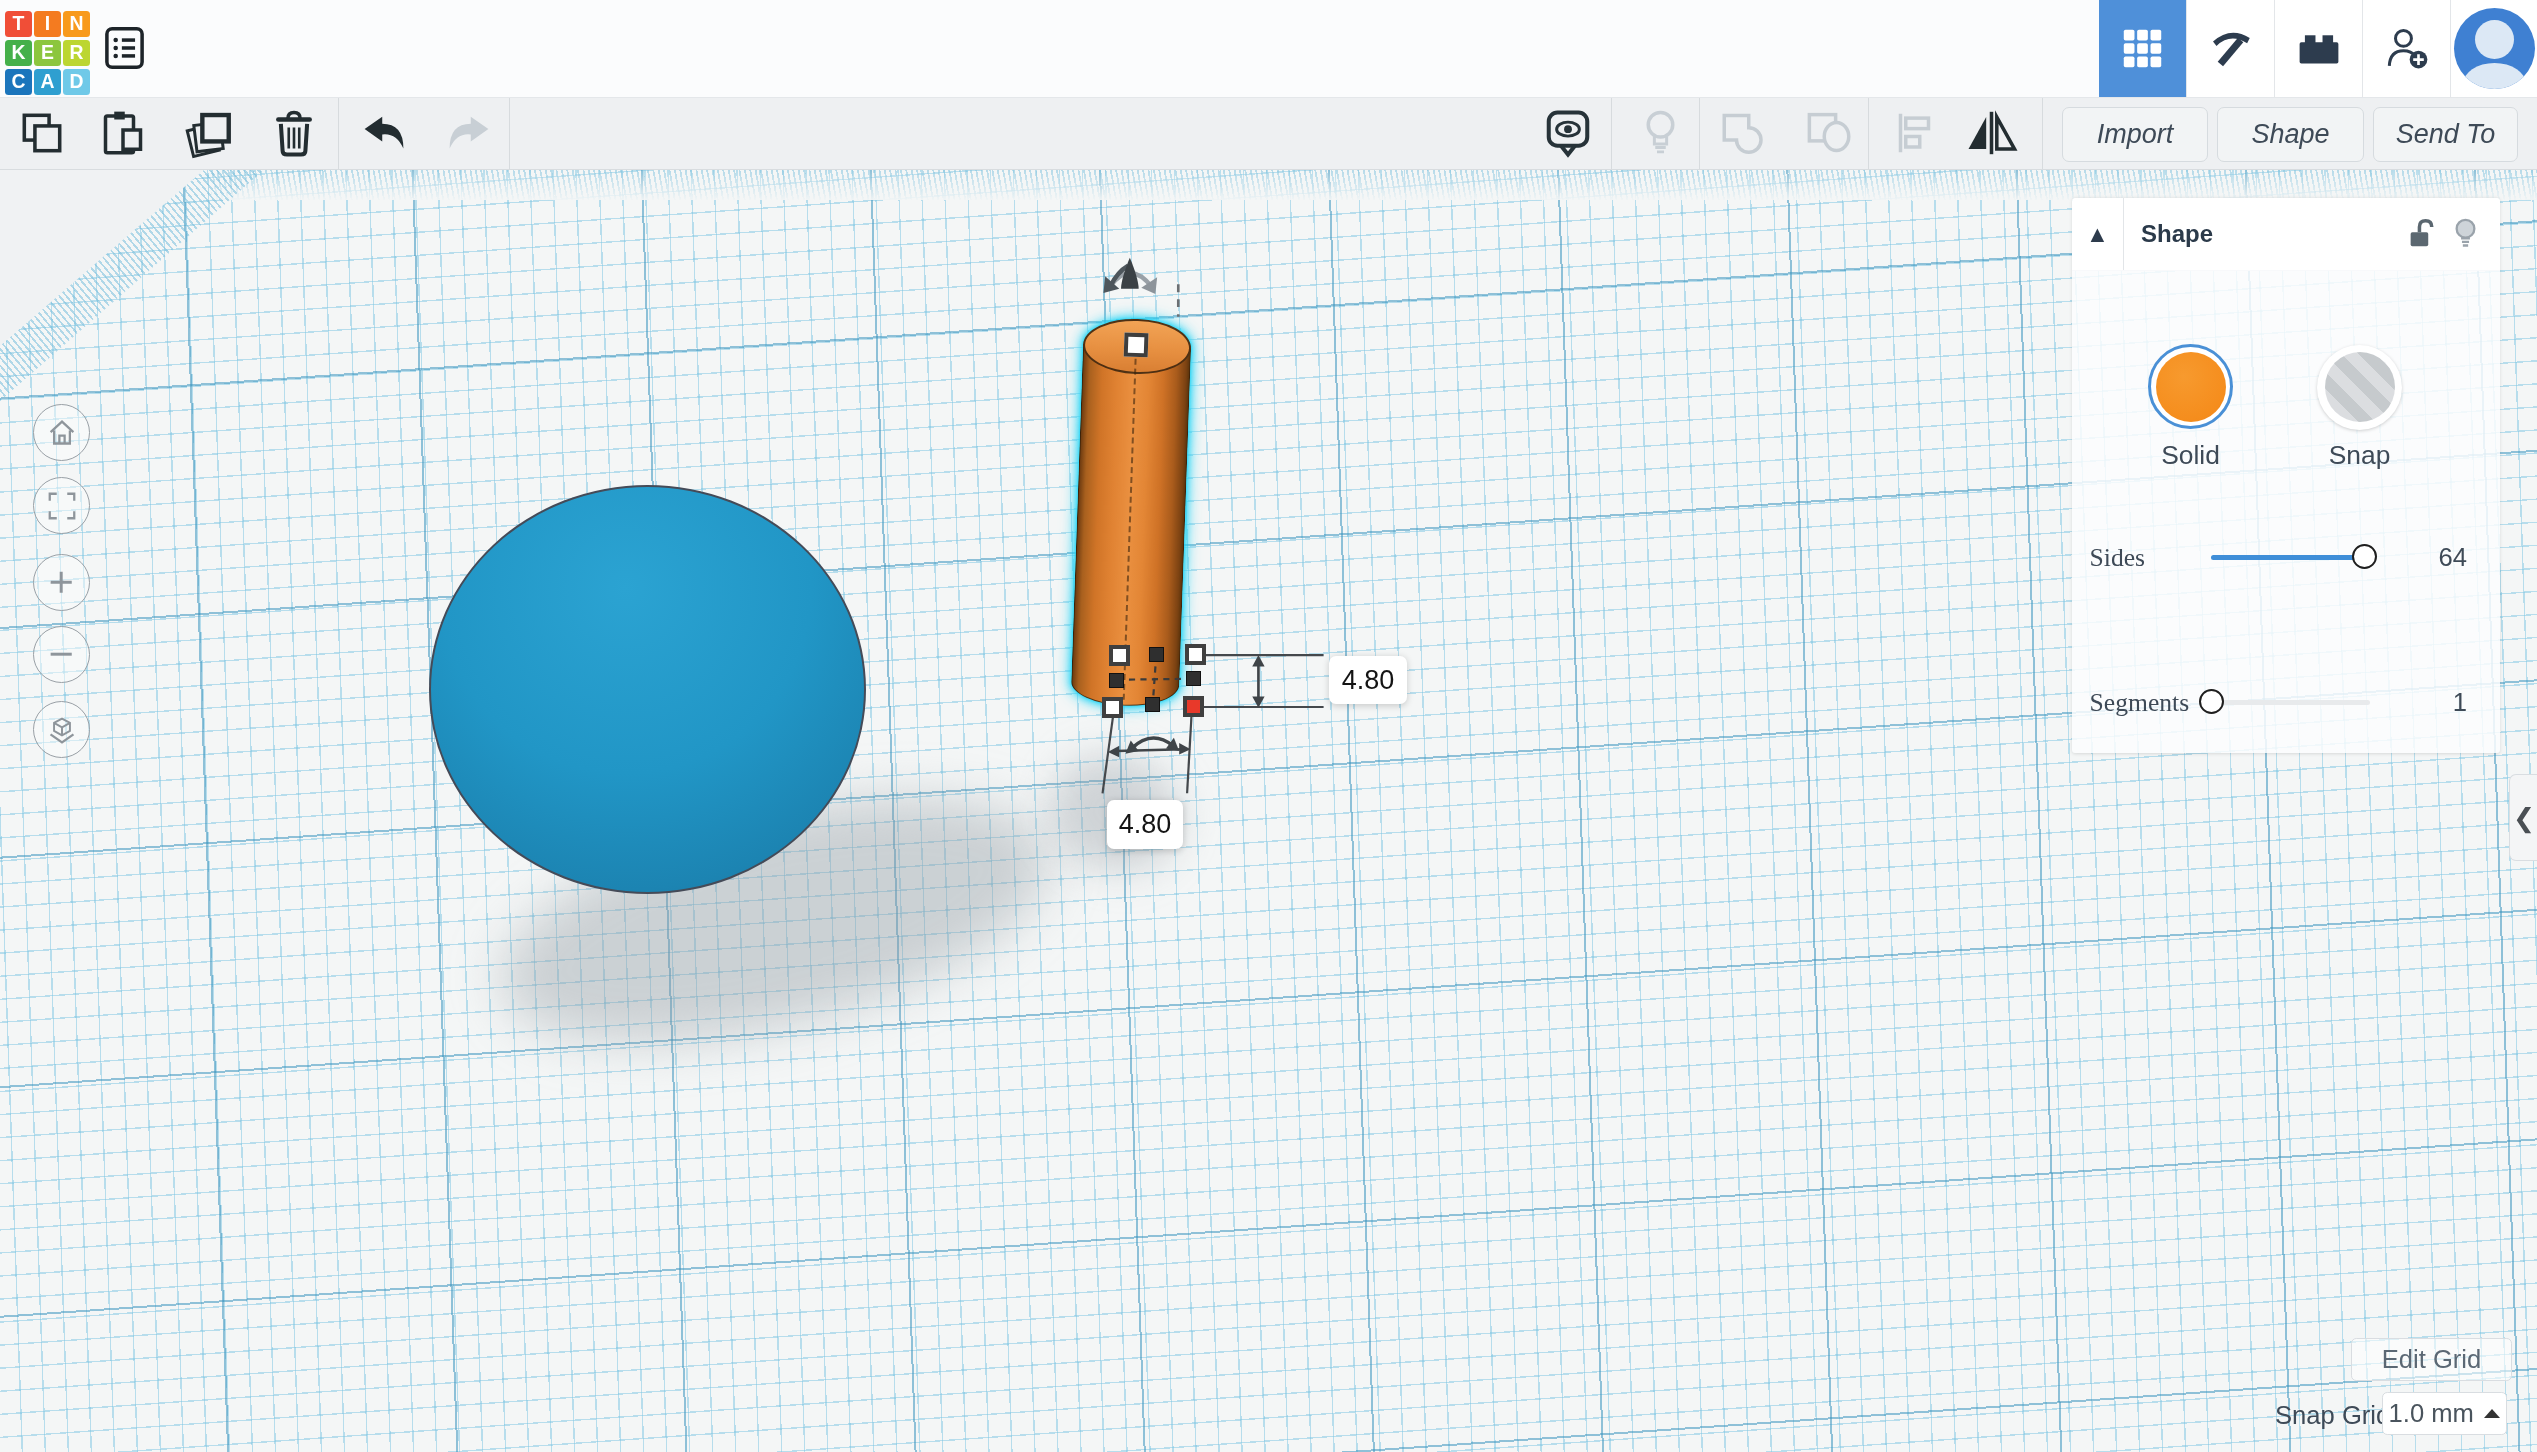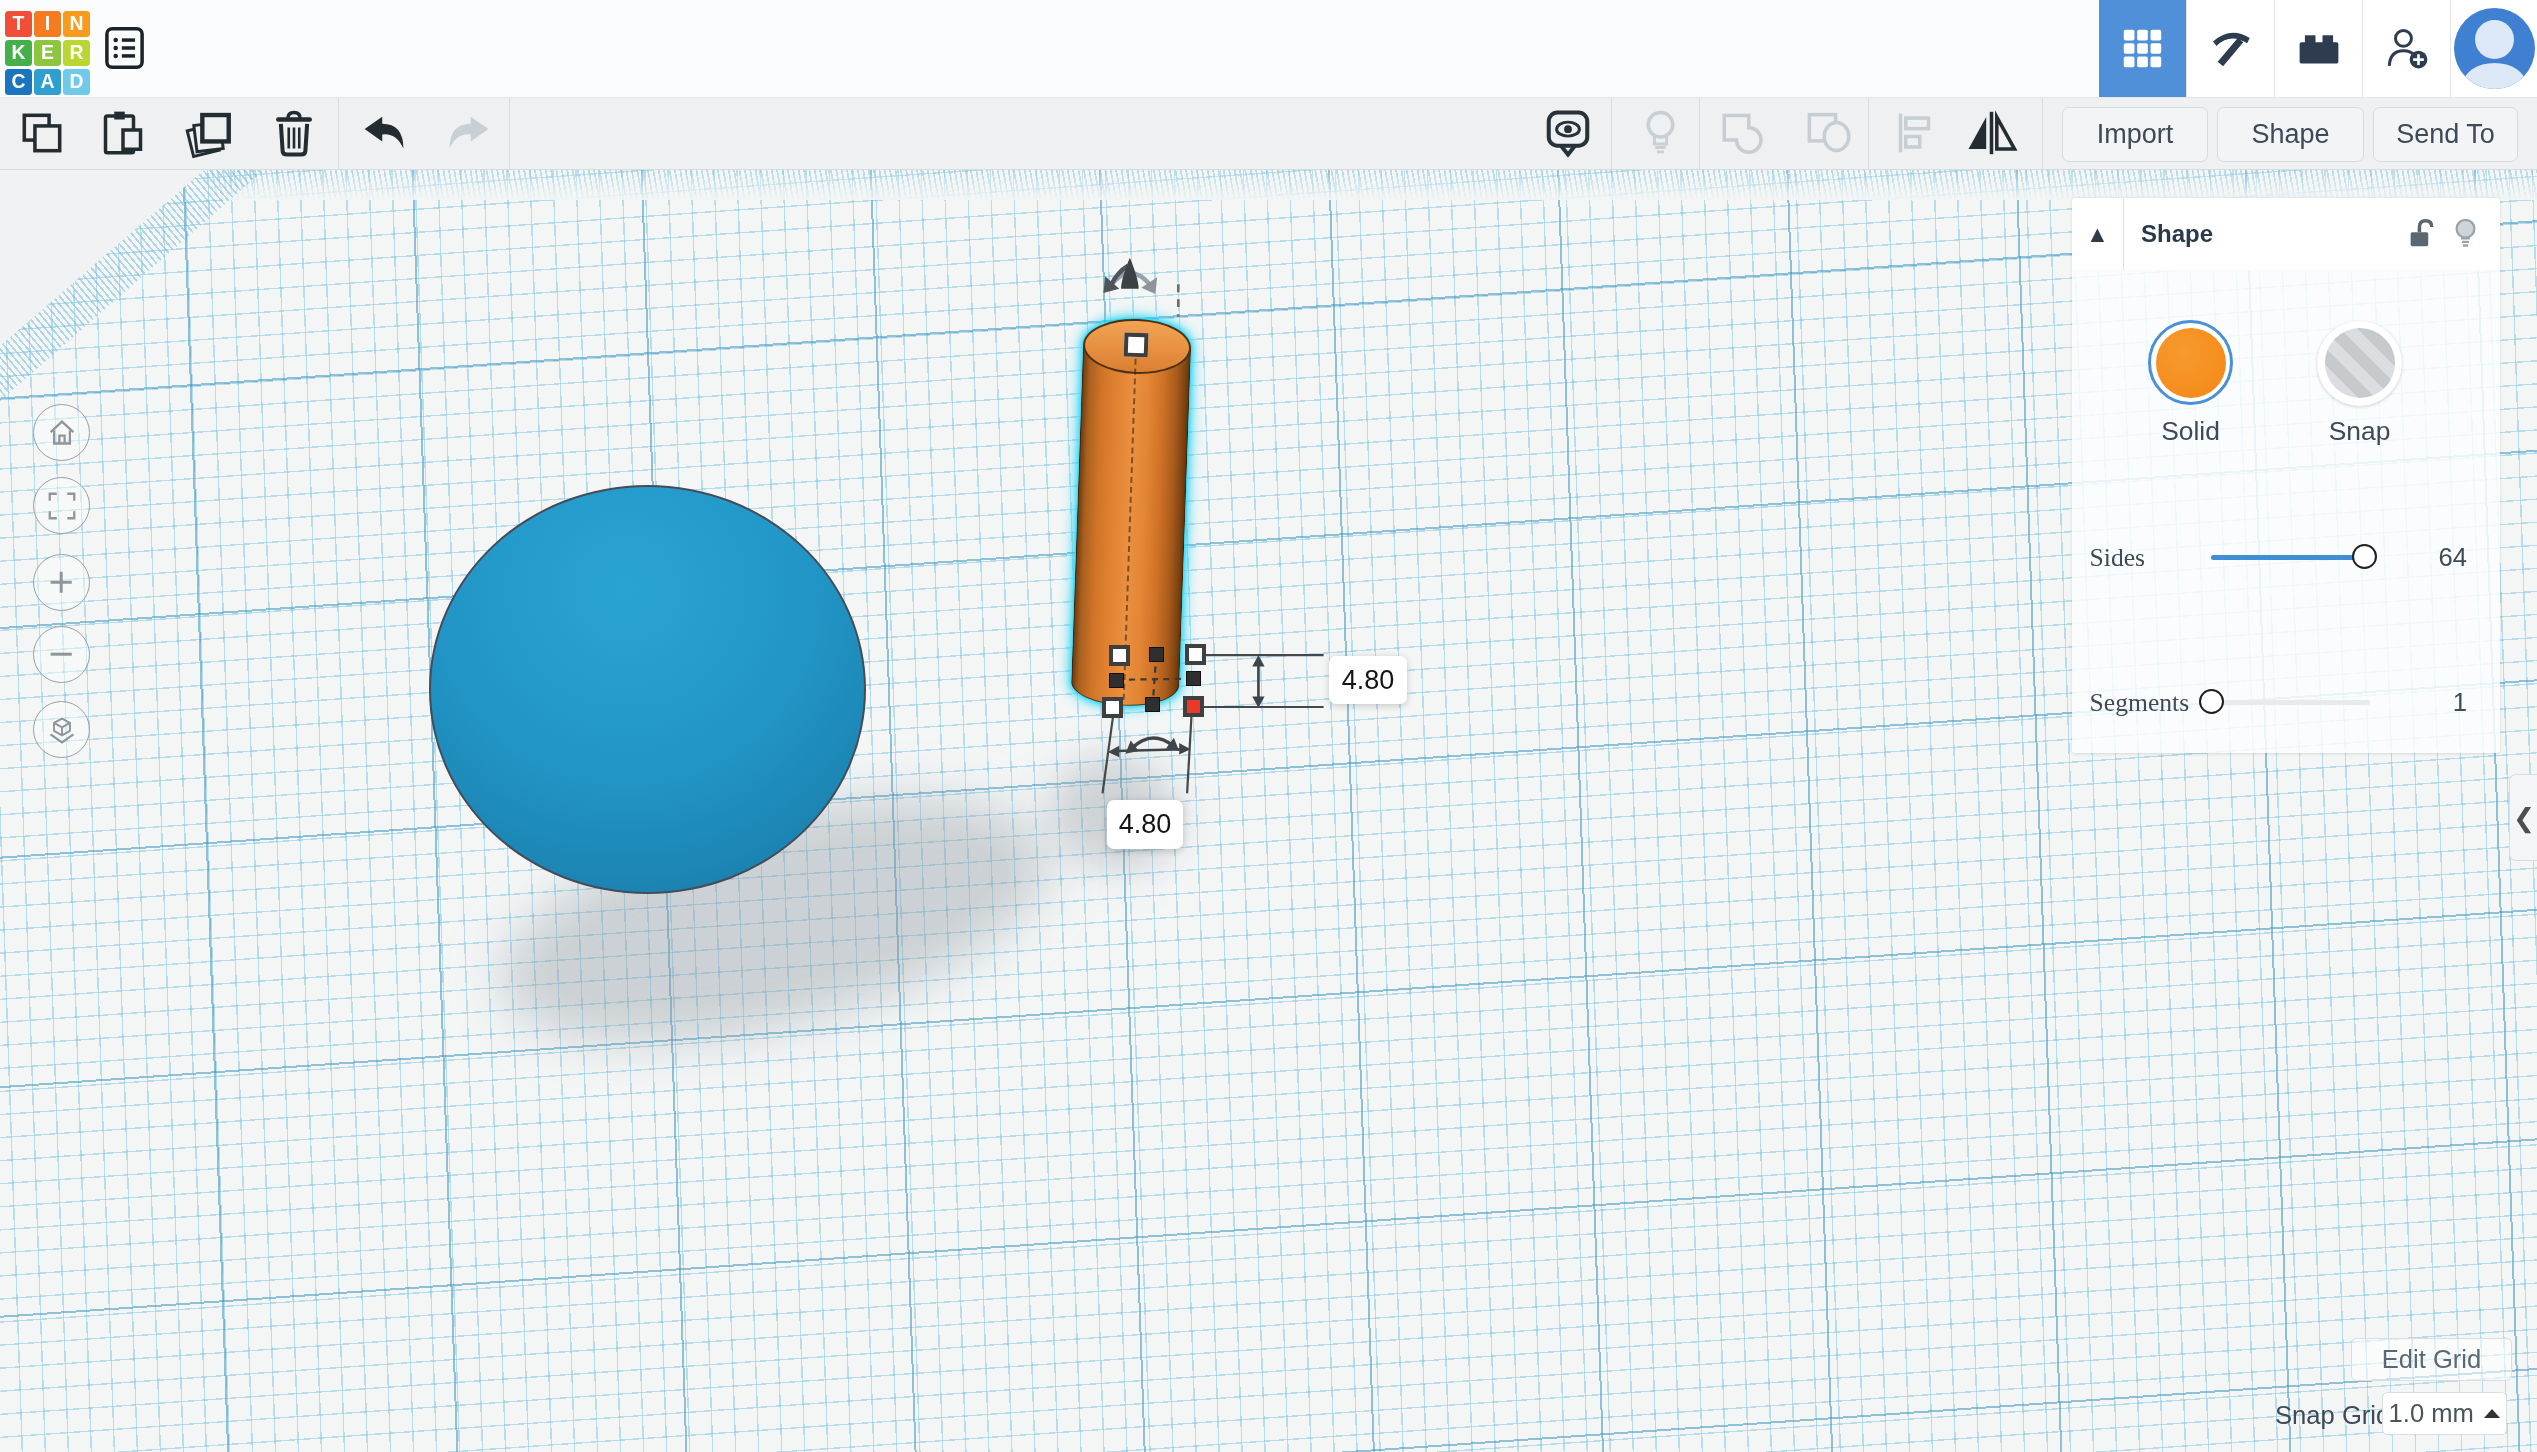--- a/index.html
+++ b/index.html
@@ -23,21 +23,21 @@
   .hdr-right{position:absolute;right:0;top:0;height:97px;display:flex;z-index:41;}
   .hdr-cell{width:87px;height:97px;display:flex;align-items:center;justify-content:center;
         background:#fff;border-left:0.9px solid #e3e6e9;}
   .hdr-cell.active{background:#4f90d9;border-left:none;}
   .avatar{width:81px;height:81px;border-radius:50%;background:#3f80d2;position:relative;overflow:hidden;}
   .avatar .head{position:absolute;left:21px;top:12.3px;width:39px;height:39px;border-radius:50%;background:#dce8f5;}
   .avatar .body{position:absolute;left:8.8px;top:55px;width:63px;height:42px;border-radius:50% 50% 0 0;background:#dce8f5;}
 
   
   .toolbar{position:absolute;left:0;top:98px;width:2538px;height:71px;background:#eef0f2;
-          border-bottom:0.9px solid #d8dcdf;z-index:40;}
+          border-bottom:0.9px solid #d8dcdf;z-index:40;font-style:italic;}
   .tbtn{position:absolute;top:7px;width:56px;height:56px;display:flex;align-items:center;justify-content:center;}
   .tdiv{position:absolute;top:0;width:0.9px;height:71px;background:#d7dbde;}
   .tb-push{position:absolute;top:8.8px;height:53px;background:#f2f4f5;border:1.8px solid #d6dbdf;
           border-radius:7px;display:flex;align-items:center;justify-content:center;
           font-size:27px;color:#3e4a57;}
 
   
   .gridplane{position:absolute;left:0;top:170px;width:2538px;height:1282px;
     background:
       repeating-linear-gradient(88deg,  rgba(58,148,190,0) 0 227px, rgba(58,148,190,0.55) 227px 229px),
@@ -98,21 +98,21 @@
     border-radius:3.5px;box-shadow:0 0.9px 3.5px rgba(0,0,0,0.12);}
   .insp-header{position:absolute;left:0;top:0;width:428px;height:72px;background:#fff;
     border-bottom:0.9px solid #e2e5e8;border-radius:3.5px 3.5px 0 0;}
   .insp-collapse{position:absolute;left:0;top:0;width:51px;height:72px;display:flex;align-items:center;
     justify-content:center;border-right:0.9px solid #e2e5e8;color:#2d3b4c;font-size:23px;}
   .insp-title{position:absolute;left:69px;top:0;height:72px;display:flex;align-items:center;
     font-size:24px;font-weight:bold;color:#2b3a4a;}
   .insp-hicon{position:absolute;top:19.4px;width:33px;height:33px;display:flex;align-items:center;justify-content:center;}
   .insp-body{position:absolute;left:0;top:72px;width:428px;height:483px;
     background:rgba(252,253,254,0.84);border-radius:0 0 3.5px 3.5px;}
-  .mat{position:absolute;top:50px;text-align:center;}
+  .mat{position:absolute;top:74px;text-align:center;}
   .mat-solid-ring{width:79px;height:79px;border-radius:50%;border:3.5px solid #4a90d6;
     display:flex;align-items:center;justify-content:center;background:#fff;margin:0 auto;}
   .mat-solid-core{width:70px;height:70px;border-radius:50%;background:radial-gradient(circle at 40% 35%,#f79a2e,#f58d1d 70%,#ef851a);}
   .mat-hole-ring{width:85px;height:85px;border-radius:50%;background:#fff;margin:0.9px auto 0;
     box-shadow:0 0.9px 3.5px rgba(0,0,0,0.18);display:flex;align-items:center;justify-content:center;}
   .mat-hole-core{width:70px;height:70px;border-radius:50%;
     background:repeating-linear-gradient(45deg,#c6cacd 0 11.5px,#dbdde0 11.5px 24px);}
   .mat-label{margin-top:10.6px;font-size:26.4px;color:#3e4a57;}
   .srow{position:absolute;left:0;width:428px;height:35px;}
   .slabel{position:absolute;left:17.6px;top:0;line-height:35px;font-size:25.6px;color:#3e4a57;font-family:Liberation Serif, serif;}

